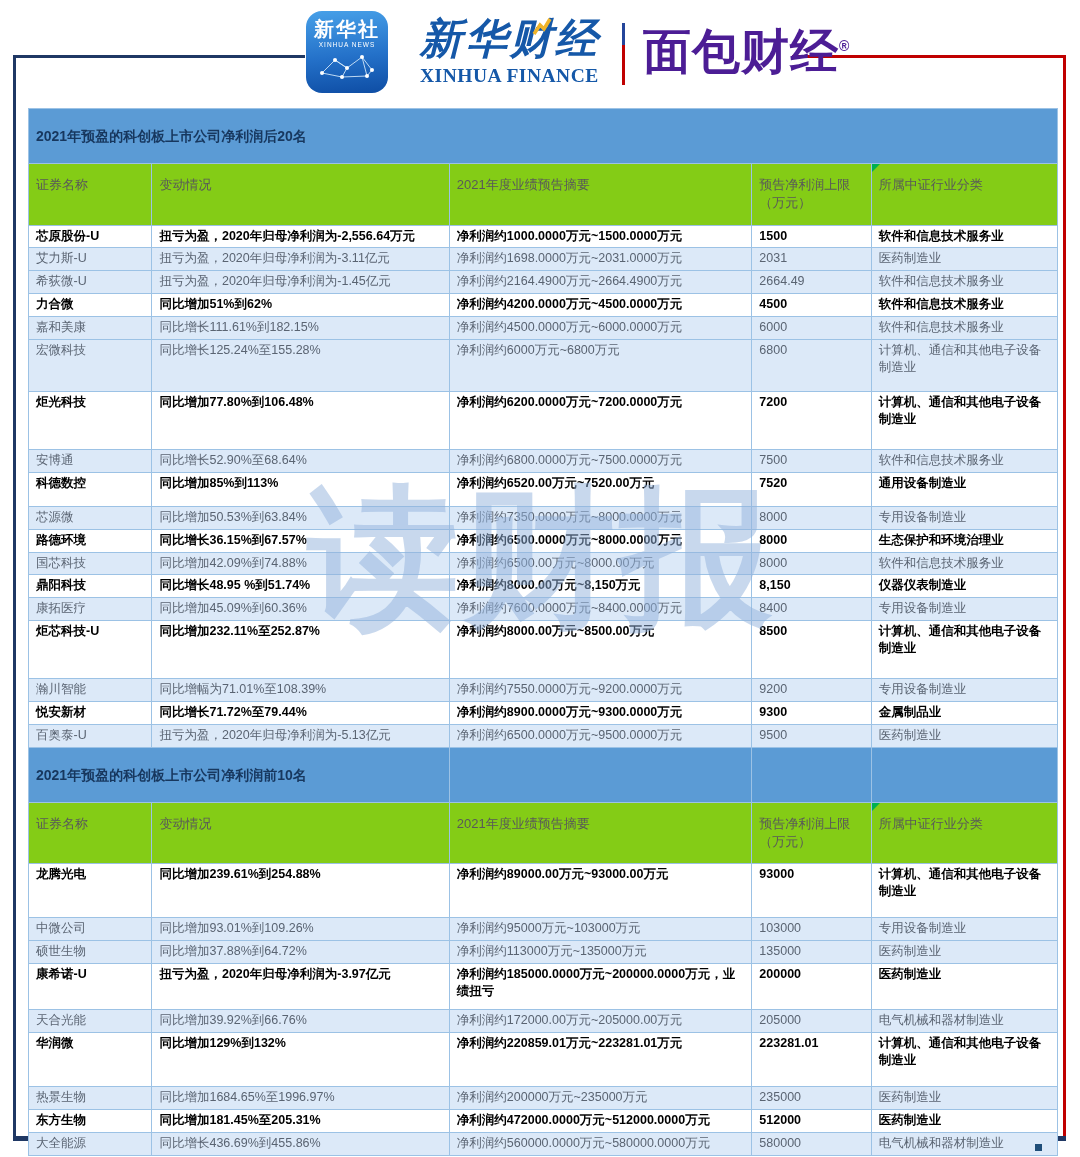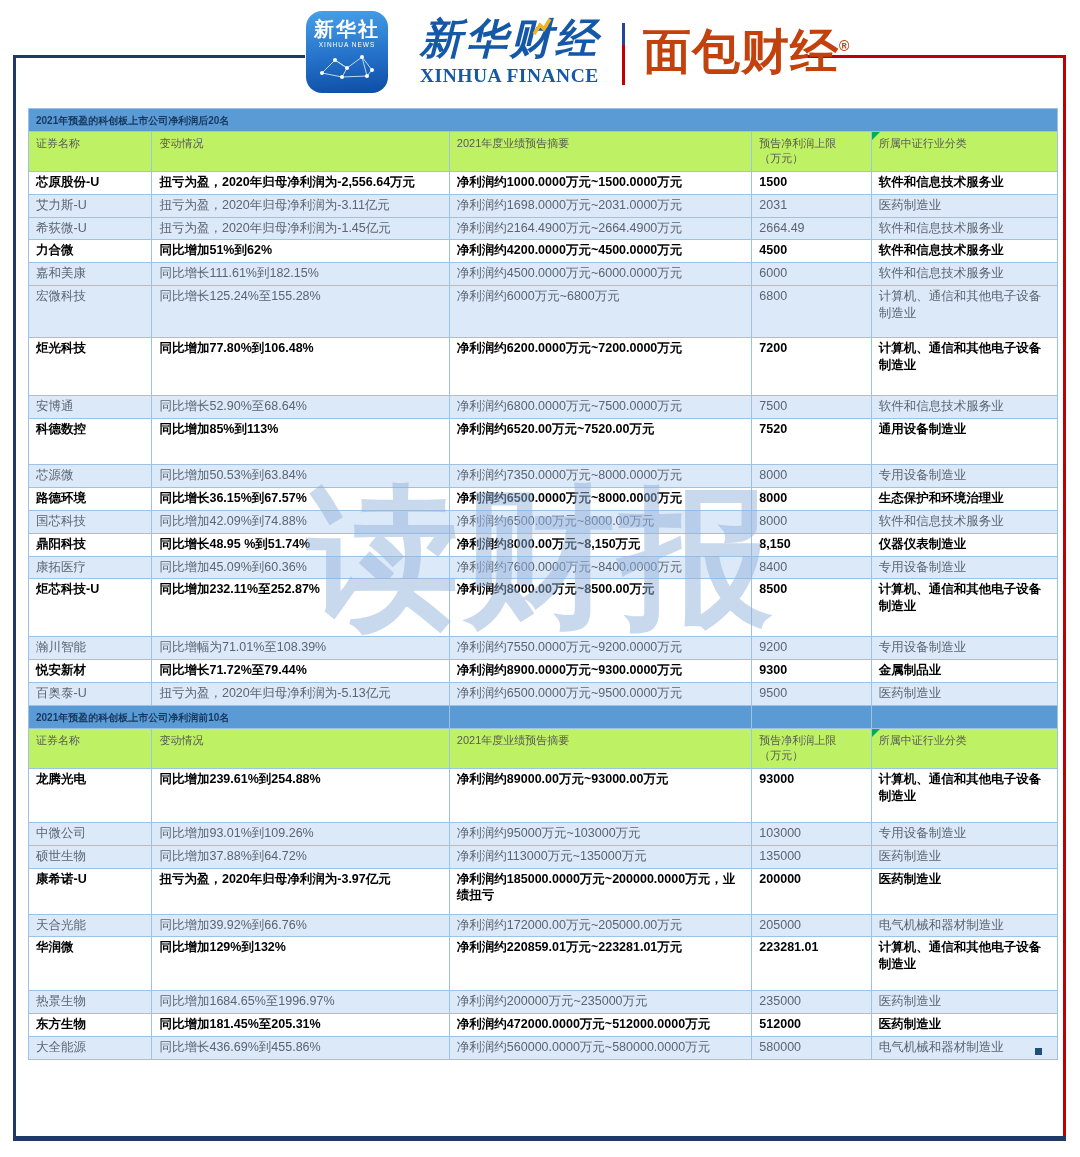--- a/index.html
+++ b/index.html
@@ -22,34 +22,34 @@
   .app-cn{font-size:20px;font-weight:bold;letter-spacing:2px;line-height:1.1;}
   .app-en{font-size:6.5px;letter-spacing:1px;margin-top:1px;}
   .constellation{margin-top:3px;}
   .xf{margin-left:32px;position:relative;}
   .xf-cn{font-size:42px;font-weight:900;font-style:italic;color:#1558A8;letter-spacing:3px;line-height:1;}
   .bolt{position:absolute;top:0;right:48px;}
   .xf-en{font-family:"Liberation Serif","DejaVu Serif",serif;font-size:19.5px;font-weight:bold;
          color:#1558A8;letter-spacing:0.5px;margin-top:5px;}
   .logo-divider{width:3px;height:62px;margin:4px 18px 0 22px;flex:0 0 auto;
          background:linear-gradient(180deg,#24459A 0%,#24459A 35%,#C00000 35%,#C00000 100%);}
-  .bread{font-size:48px;font-weight:900;color:#c2410c;letter-spacing:1px;line-height:1;white-space:nowrap;}
+  .bread{font-size:48px;font-weight:900;color:#4c1d95;letter-spacing:1px;line-height:1;white-space:nowrap;}
   .reg{font-size:14px;}
 
   
   .content{position:absolute;left:28px;top:108px;width:1030px;}
   #tables{position:relative;}
   table.xls{border-collapse:collapse;width:100%;table-layout:fixed;background:#fff;}
   table.xls + table.xls{margin-top:-1px;}
   table.xls td,table.xls th{border:1px solid #9CC2E5;overflow:hidden;}
   col.c1{width:12%;} col.c2{width:28.9%;} col.c3{width:29.4%;} col.c4{width:11.6%;} col.c5{width:18.1%;}
-  tr.banner td{background:#5B9BD5;color:#17375E;font-weight:bold;font-size:10px;
-               padding:2px 7px;height:18px;line-height:1.3;}
-  tr.head th{background:#bef264;color:#595959;font-weight:normal;font-size:11px;text-align:left;
-             vertical-align:top;padding:4px 7px;line-height:1.4;white-space:pre-line;position:relative;}
+  tr.banner td{background:#5B9BD5;color:#17375E;font-weight:bold;font-size:14px;
+               padding:18px 7px;height:18px;line-height:1.3;}
+  tr.head th{background:#84cc16;color:#595959;font-weight:normal;font-size:13px;text-align:left;
+             vertical-align:top;padding:12px 7px;line-height:1.4;white-space:pre-line;position:relative;}
   th.flagged::before{content:"";position:absolute;left:0;top:0;
              border-left:8px solid #00B050;border-bottom:8px solid transparent;}
   td.cell{font-size:12.5px;color:#5A6472;padding:2px 7px 3px;line-height:1.35;vertical-align:top;
           word-break:break-all;}
   tr.alt td{background:#DCE9F8;}
   tr.boldrow td{background:#fff;font-weight:bold;color:#000;}
   .fill-handle{position:absolute;right:16px;bottom:5px;width:7px;height:7px;background:#1F4E79;z-index:4;}
 
   .watermark{position:absolute;left:308px;top:462px;font-size:152px;font-weight:900;
              color:rgba(146,178,219,0.5);letter-spacing:4px;line-height:1.25;z-index:3;
@@ -173,21 +173,21 @@
               <td class="cell">7200</td>
               <td class="cell">计算机、通信和其他电子设备制造业</td>
             </tr>
             <tr class="alt">
               <td class="cell">安博通</td>
               <td class="cell">同比增长52.90%至68.64%</td>
               <td class="cell">净利润约6800.0000万元~7500.0000万元</td>
               <td class="cell">7500</td>
               <td class="cell">软件和信息技术服务业</td>
             </tr>
-            <tr class="boldrow" style="height: 46px;">
+            <tr class="boldrow" style="height: 34px;">
               <td class="cell">科德数控</td>
               <td class="cell">同比增加85%到113%</td>
               <td class="cell">净利润约6520.00万元~7520.00万元</td>
               <td class="cell">7520</td>
               <td class="cell">通用设备制造业</td>
             </tr>
             <tr class="alt">
               <td class="cell">芯源微</td>
               <td class="cell">同比增加50.53%到63.84%</td>
               <td class="cell">净利润约7350.0000万元~8000.0000万元</td>

